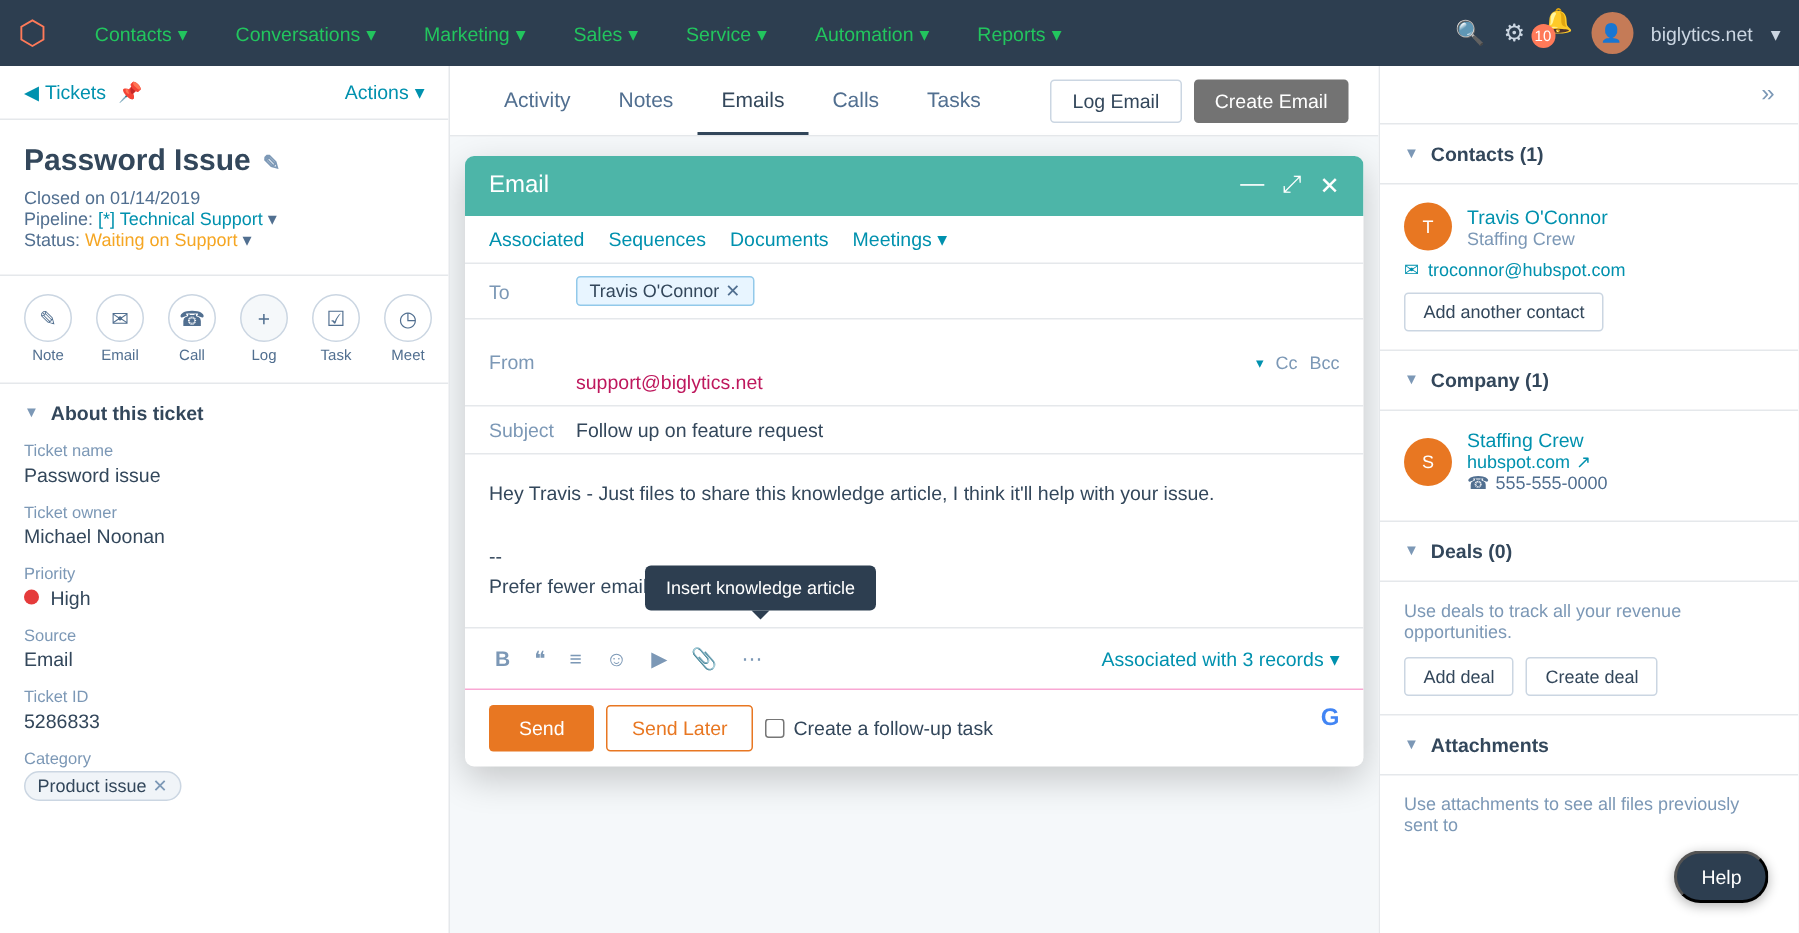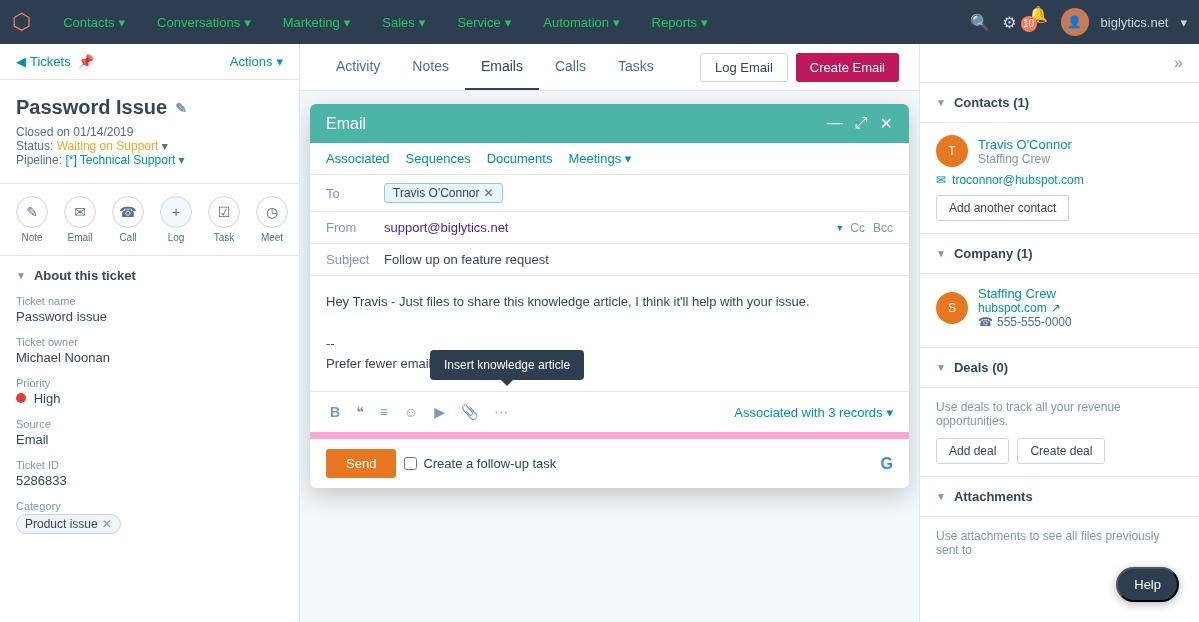--- a/index.html
+++ b/index.html
@@ -51,21 +51,21 @@
     .category-tag { display: inline-flex; align-items: center; gap: 4px; background: #f0f4f8; border: 1px solid #cbd6e2; border-radius: 12px; padding: 2px 8px; font-size: 12px; cursor: pointer; }
     .tag-x { cursor: pointer; color: #7c98b6; }
 
     
     .center-panel { flex: 1; background: #f5f8fa; overflow-y: auto; position: relative; }
     .tabs-bar { background: white; border-bottom: 1px solid #e5e8eb; display: flex; align-items: center; padding: 0 20px; }
     .tab { padding: 14px 16px; cursor: pointer; font-size: 14px; color: #516f90; border-bottom: 2px solid transparent; }
     .tab.active { color: #33475b; border-bottom-color: #33475b; font-weight: 500; }
     .tab-actions { margin-left: auto; display: flex; gap: 8px; }
     .btn-outline { border: 1px solid #cbd6e2; background: white; padding: 6px 14px; border-radius: 3px; cursor: pointer; font-size: 13px; color: #33475b; }
-    .btn-primary { background: #be185d; color: white; border: none; padding: 6px 14px; border-radius: 3px; cursor: pointer; font-size: 13px; }
+    .btn-primary { background: #737373; color: white; border: none; padding: 6px 14px; border-radius: 3px; cursor: pointer; font-size: 13px; }
 
     .email-content { padding: 20px; }
     .month-label { font-size: 13px; color: #7c98b6; margin-bottom: 12px; }
 
     .email-item { background: white; border-radius: 4px; border: 1px solid #e5e8eb; padding: 12px 16px; margin-bottom: 8px; }
     .email-item-header { display: flex; align-items: flex-start; gap: 10px; }
     .email-meta { flex: 1; }
     .email-from { font-weight: 500; font-size: 13px; }
 
     .reply-btn { display: flex; align-items: center; gap: 4px; color: #0091ae; cursor: pointer; font-size: 13px; margin-top: 8px; }
@@ -99,21 +99,21 @@
     }
     .knowledge-tooltip::after {
       content: ''; position: absolute; top: 100%; left: 50%; transform: translateX(-50%);
       border: 6px solid transparent; border-top-color: #2d3e50;
     }
 
     .compose-toolbar { display: flex; align-items: center; padding: 8px 16px; border-top: 1px solid #e5e8eb; gap: 8px; }
     .toolbar-icon { color: #7c98b6; cursor: pointer; font-size: 14px; padding: 4px; }
     .associated-link { margin-left: auto; color: #0091ae; font-size: 13px; cursor: pointer; display: flex; align-items: center; gap: 4px; }
 
-    .compose-footer { display: flex; align-items: center; padding: 10px 16px; gap: 8px; border-top: 7px solid #f9a8d4; }
+    .compose-footer { display: flex; padding: 10px 16px; gap: 8px; border-top: 1px solid #f9a8d4; }
     .btn-send { background: #e87722; color: white; border: none; padding: 7px 20px; border-radius: 3px; cursor: pointer; font-size: 13px; }
     .btn-send-later { background: white; border: 1px solid #e87722; color: #e87722; padding: 7px 16px; border-radius: 3px; cursor: pointer; font-size: 13px; }
     .followup-check { display: flex; align-items: center; gap: 6px; font-size: 13px; color: #33475b; }
     .google-icon { margin-left: auto; font-size: 18px; }
 
     
     .right-panel { width: 280px; background: white; border-left: 1px solid #e5e8eb; overflow-y: auto; flex-shrink: 0; }
     .panel-toggle { padding: 10px 16px; border-bottom: 1px solid #e5e8eb; display: flex; justify-content: flex-end; }
     .toggle-icon { cursor: pointer; color: #7c98b6; font-size: 16px; }
 
@@ -199,26 +199,26 @@
     </div>
 
     <div class="ticket-title-section">
       <div class="ticket-title">
         <span>Password Issue</span>
         <span class="edit-icon">✎</span>
       </div>
       <div class="ticket-meta">
         <div>Closed on 01/14/2019</div>
         <div>
+          <span>Pipeline:</span>
+          <span class="pipeline-link">[*] Technical Support</span> ▾
+        </div>
+        <div>
           <span>Status:</span>
           <span class="status-link">Waiting on Support</span> ▾
-        </div>
-        <div>
-          <span>Pipeline:</span>
-          <span class="pipeline-link">[*] Technical Support</span> ▾
         </div>
       </div>
     </div>
 
     <div class="action-icons">
       <div class="action-icon-item">
         <div class="action-icon-circle">✎</div>
         <span>Note</span>
       </div>
       <div class="action-icon-item">
@@ -349,21 +349,21 @@
         <div class="email-field">
           <span class="email-field-label">To</span>
           <span class="recipient-tag">
             <span>Travis O'Connor</span>
             <span class="recipient-x">✕</span>
           </span>
         </div>
 
         <div class="email-field">
           <span class="email-field-label">From</span>
-          <span class="email-field-value" style="color:#4c1d95;cursor:pointer;">support@biglytics.net</span>
+          <span class="email-field-value" style="color:#be185d;cursor:pointer;margin-top:26px;">support@biglytics.net</span>
           <span style="color:#0091ae;font-size:10px;">▾</span>
           <div class="email-field-links">
             <span class="email-link">Cc</span>
             <span class="email-link">Bcc</span>
           </div>
         </div>
 
         <div class="email-field">
           <span class="email-field-label">Subject</span>
           <span class="email-field-value">Follow up on feature request</span>
@@ -392,20 +392,21 @@
             <span class="toolbar-icon">📎</span>
             <span class="toolbar-icon">⋯</span>
             <span class="associated-link">
               <span>Associated with 3 records</span> ▾
             </span>
           </div>
         </div>
 
         <div class="compose-footer">
           <button class="btn-send">Send</button>
+          <button class="btn-send-later">Send Later</button>
           <label class="followup-check">
             <input type="checkbox" style="">
             <span>Create a follow-up task</span>
           </label>
           <span class="google-icon" style="margin-left:auto; color:#4285f4; font-weight:bold; font-size:16px;">G</span>
         </div>
       </div>
     </div>
   </div>
 

